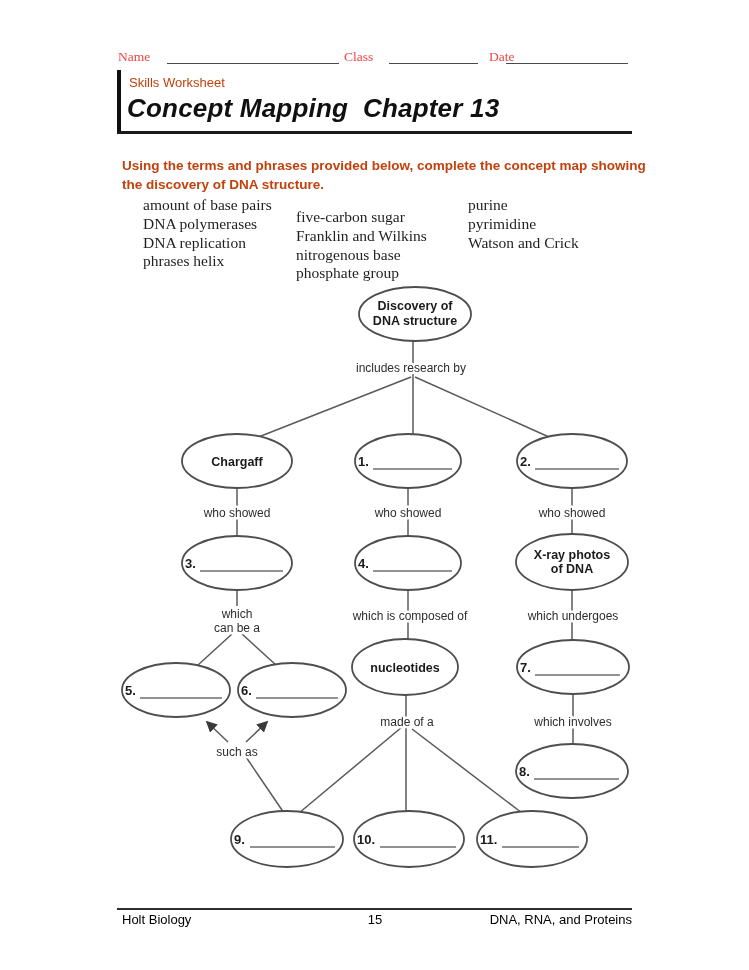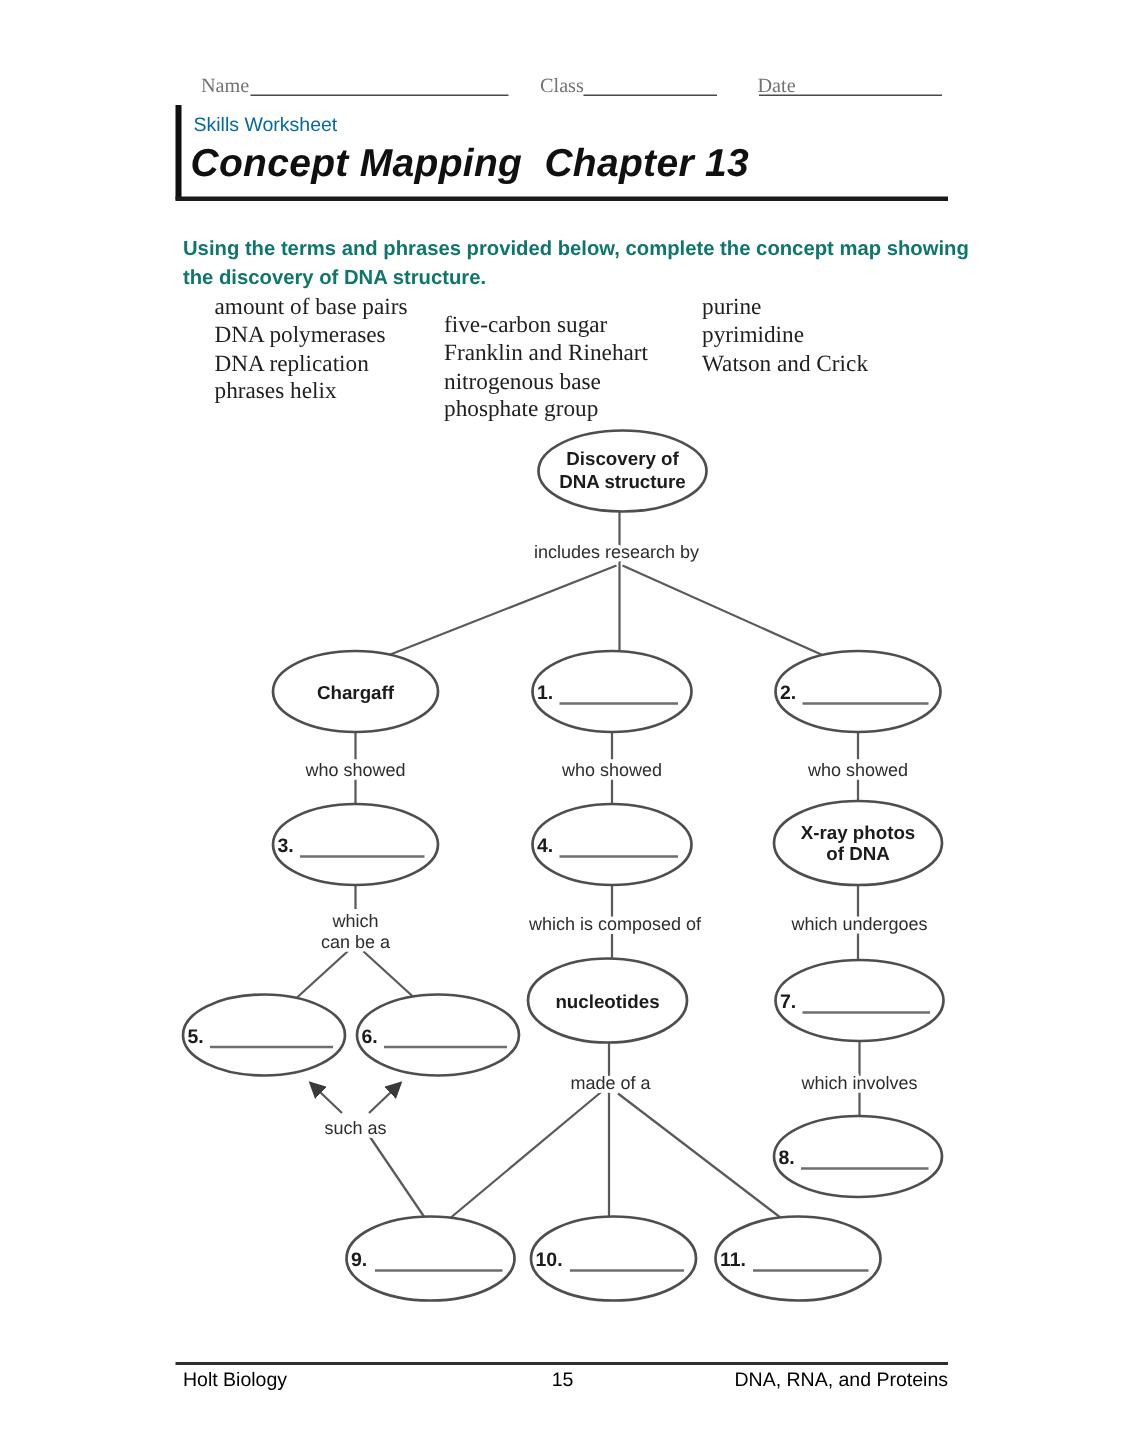--- a/index.html
+++ b/index.html
@@ -2,27 +2,27 @@
 <html><head>
 <meta charset="utf-8">
 <style>
   html,body { margin:0; padding:0; background:#f5f5f5; }
   .page {
     position:relative; width:749px; height:970px; background:#ffffff;
     font-family:"Liberation Sans", sans-serif; color:#1b1b1b; overflow:hidden;
   }
   .abs { position:absolute; }
   .serif { font-family:"Liberation Serif","DejaVu Serif",serif; }
-  .hdr-label { font-size:13.5px; color:#737373;margin-left:16px; }
+  .hdr-label { font-size:13.5px; color:#ef4444; }
   .blankline { border-top:1.2px solid #4a4a4a; height:0; }
   .side-bar { background:#0f0f0f; }
-  .skills { font-size:13px; color:#0369a1; }
+  .skills { font-size:13px; color:#c2410c; }
   .title { font-size:26px; font-weight:bold; color:#101010; white-space:pre; letter-spacing:0.2px;font-style:italic; }
   .title-rule { background:#1a1a1a; }
-  .instructions { font-size:13.5px; font-weight:bold; color:#0f766e; line-height:1.42; }
+  .instructions { font-size:13.5px; font-weight:bold; color:#c2410c; line-height:1.42; }
   .term { font-size:15.5px; line-height:18.8px; color:#1f1f1f; }
   .copyright { font-size:8.6px; color:#333; text-align:center; }
   .foot-rule { background:#2e2e2e; }
   .foot-text { font-size:13px; color:#000000; }
   
   .ln { stroke:#5a5a5a; stroke-width:1.5; fill:none; }
   .ell { stroke:#4e4e4e; stroke-width:1.8; fill:#ffffff; }
   .node-label { font-family:"Liberation Sans",sans-serif; font-size:12.5px; font-weight:bold; fill:#1b1b1b; text-anchor:middle; }
   .num { font-family:"Liberation Sans",sans-serif; font-size:13px; font-weight:bold; fill:#1b1b1b; }
   .edge { font-family:"Liberation Sans",sans-serif; font-size:12px; fill:#2d2d2d; text-anchor:middle;
@@ -49,21 +49,21 @@
   <div class="abs instructions" style="left:122px; top:156px; width:538px;">Using the terms and phrases provided below, complete the concept map showing the discovery of DNA structure.</div>
 
   <div class="abs" style="left:143px; top:196px;">
     <div class="term serif">amount of base pairs</div>
     <div class="term serif">DNA polymerases</div>
     <div class="term serif">DNA replication</div>
     <div class="term serif">phrases helix</div>
   </div>
   <div class="abs" style="left:296px; top:208px;">
     <div class="term serif">five-carbon sugar</div>
-    <div class="term serif">Franklin and Rinehart</div>
+    <div class="term serif">Franklin and Wilkins</div>
     <div class="term serif">nitrogenous base</div>
     <div class="term serif">phosphate group</div>
   </div>
   <div class="abs" style="left:468px; top:196px;">
     <div class="term serif">purine</div>
     <div class="term serif">pyrimidine</div>
     <div class="term serif">Watson and Crick</div>
   </div>
 
   <svg class="abs" style="left:0; top:0;" width="749" height="970" viewBox="0 0 749 970">

